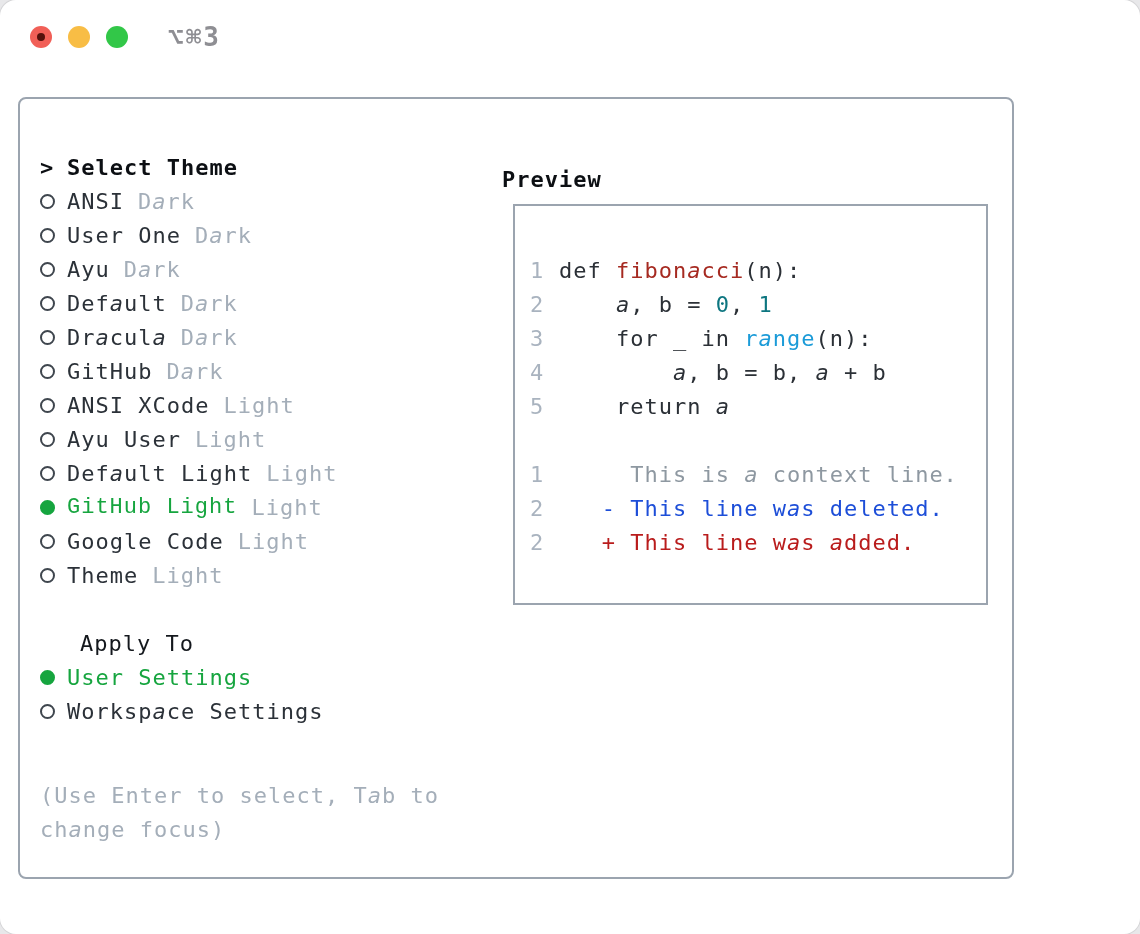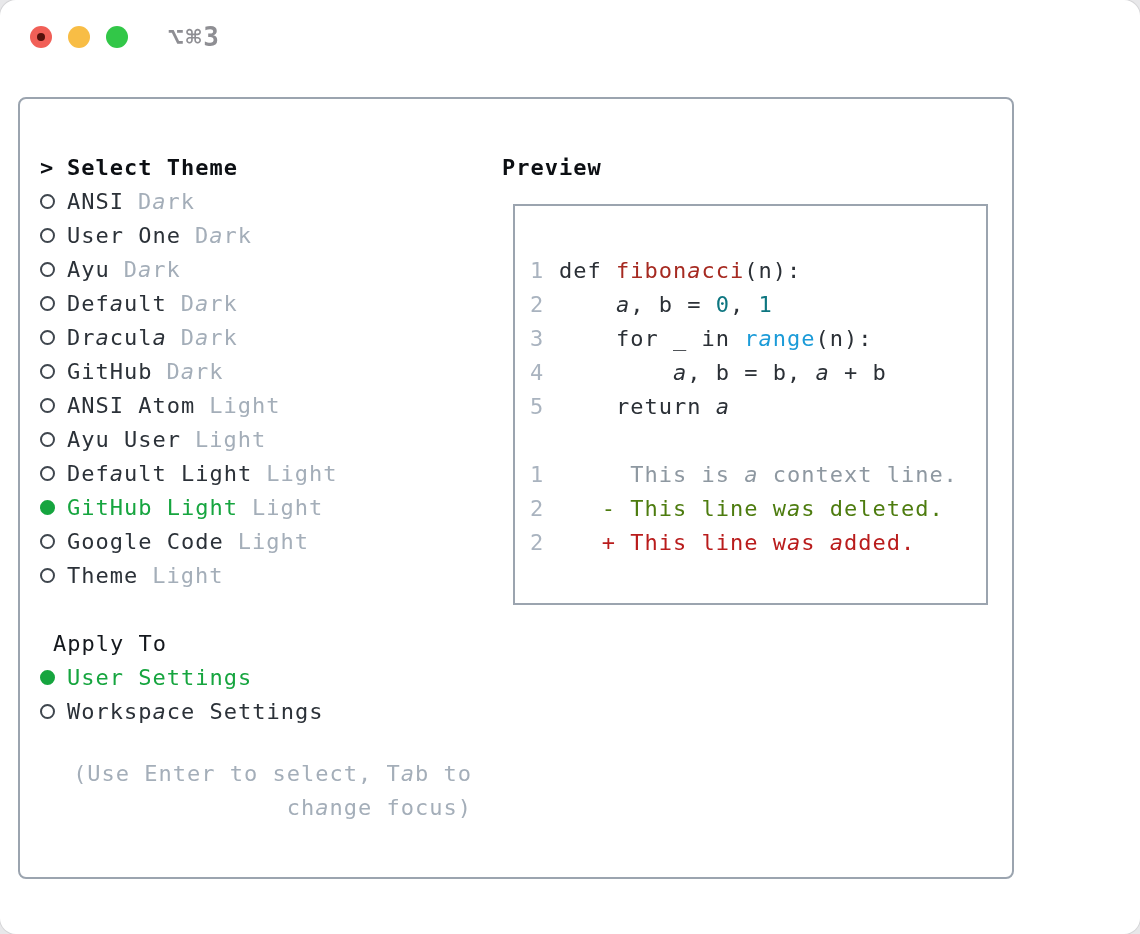--- a/index.html
+++ b/index.html
@@ -40,47 +40,47 @@
   .row{height:34px;display:flex;align-items:center;}
   .spacer{height:34px;}
   .hdr{font-weight:700;color:#0c0f13;}
   .hdr .prefix{display:inline-block;width:27px;font-weight:700;color:#0c0f13;}
   .ring{
     width:15px;height:15px;box-sizing:border-box;border-radius:50%;
     border:2px solid #3f464e;margin-right:12px;flex:0 0 auto;
   }
   .ring.sel{background:#16a53f;border-color:#16a53f;}
   .t-name{color:#2b3138;}
-  .t-name.sel{color:#16a53f;}
+  .t-name.sel{color:#16a53f;font-family:Liberation Mono, monospace;}
   .t-tag{color:#a4aeb9;margin-left:14px;}
-  .apply-hdr{margin-left:13px;color:#14181d;}
+  .apply-hdr{margin-left:40px;color:#14181d;}
   .opt-name{color:#2b3138;}
   .opt-name.sel{color:#16a53f;text-align:center;}
   .help{
-    margin-top:29px;width:432px;line-height:34px;color:#a4aeb9;text-align:right;
+    margin-top:51px;width:432px;line-height:34px;color:#a4aeb9;
   }
   
   .preview-label{
-    position:absolute;left:482px;top:51px;height:34px;display:flex;align-items:center;
+    position:absolute;left:482px;top:63px;height:34px;display:flex;align-items:center;
     font-weight:700;color:#0c0f13;
   }
   .preview-box{
     position:absolute;left:493px;top:105px;
     width:475px;height:401px;box-sizing:border-box;
     border:2px solid #9ba4af;background:#ffffff;
     padding:47px 10px 0 15px;overflow:hidden;
   }
   .code-line{height:34px;display:flex;align-items:center;white-space:pre;}
   .ln{display:inline-block;width:29px;color:#a9b3bf;flex:0 0 auto;}
   .c-plain{color:#2b3036;}
   .c-function{color:#a62a21;}
   .c-number{color:#0d7680;}
   .c-builtin{color:#1b9bd8;}
   .c-context{color:#8e98a1;text-align:right;}
-  .c-deleted{color:#4d7c0f;}
+  .c-deleted{color:#1d4ed8;}
   .c-added{color:#b91c1c;}
   .sa{font-style:italic;}
 </style>
 </head>
 <body>
 
 <div id="window">
 
   <div class="traffic">
     <div class="tl tl-close">
@@ -125,21 +125,21 @@
             <span class="t-name">Dr<span class="sa">a</span>cul<span class="sa">a</span></span>
             <span class="t-tag">D<span class="sa">a</span>rk</span>
           </div>
           <div class="row">
             <span class="ring"></span>
             <span class="t-name">GitHub</span>
             <span class="t-tag">D<span class="sa">a</span>rk</span>
           </div>
           <div class="row">
             <span class="ring"></span>
-            <span class="t-name">ANSI Atom</span>
+            <span class="t-name">ANSI XCode</span>
             <span class="t-tag">Light</span>
           </div>
           <div class="row">
             <span class="ring"></span>
             <span class="t-name">Ayu User</span>
             <span class="t-tag">Light</span>
           </div>
           <div class="row">
             <span class="ring"></span>
             <span class="t-name">Def<span class="sa">a</span>ult Light</span>

